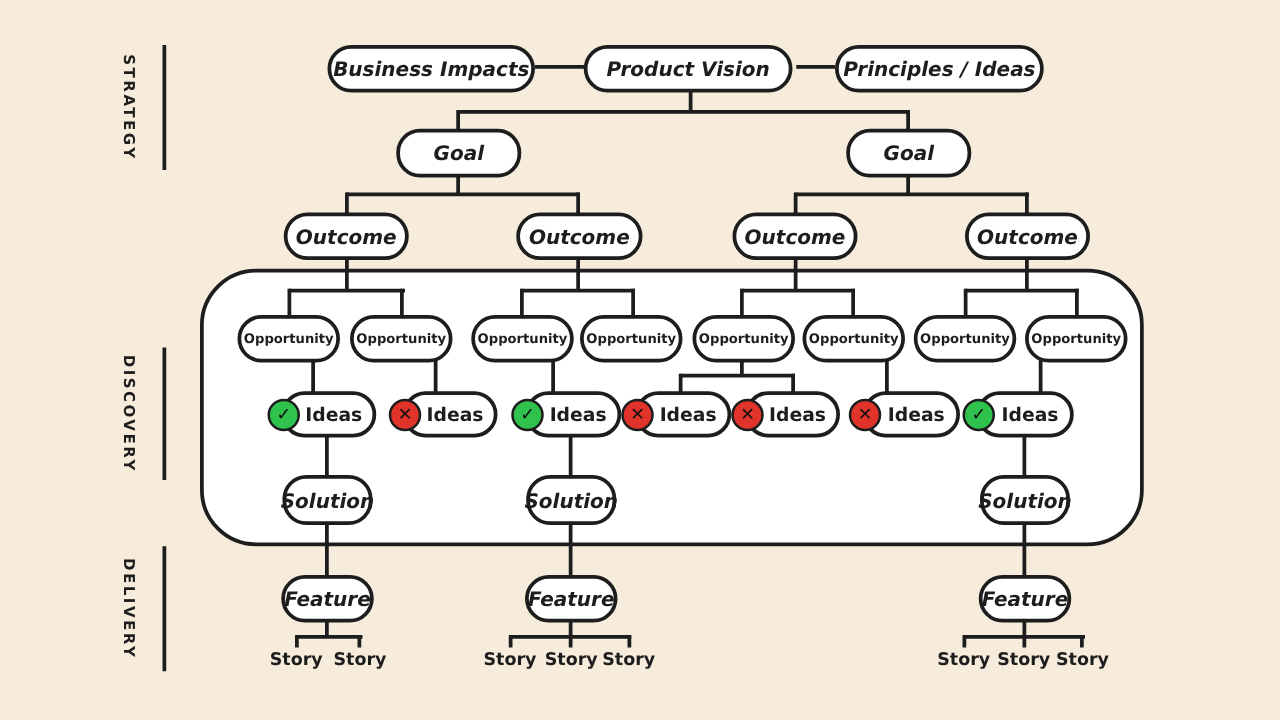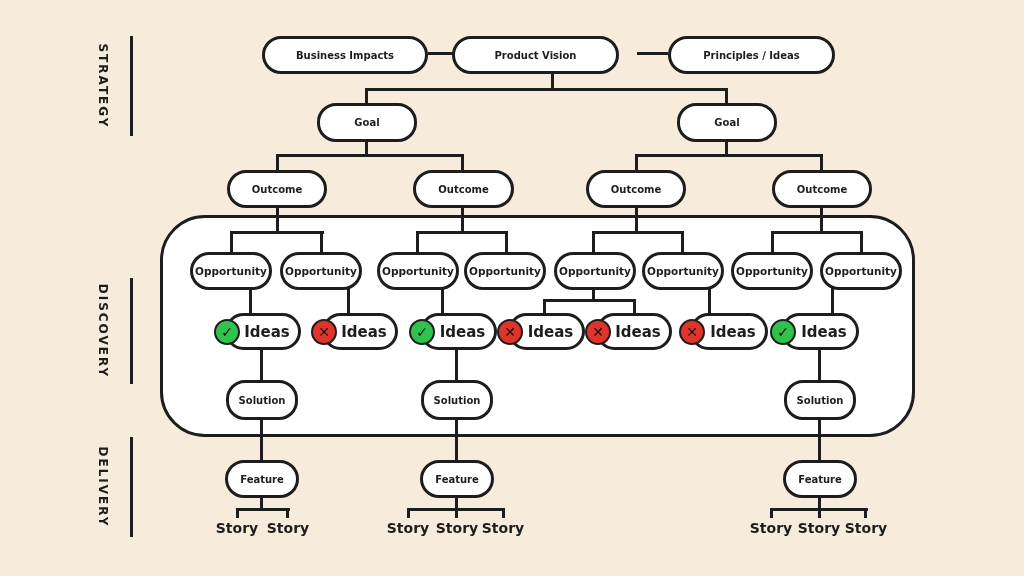--- a/index.html
+++ b/index.html
@@ -1,21 +1,21 @@
 <!DOCTYPE html>
 <html><head>
 <meta charset="utf-8">
 <style>
   html,body{margin:0;padding:0;}
   .canvas{position:relative;width:1024px;height:576px;background:#f7ecdc;overflow:hidden;
           font-family:"DejaVu Sans","Liberation Sans",sans-serif;color:#1d1d1d;}
   .box{position:absolute;background:#ffffff;border:3px solid #1d1d1d;border-radius:19px;
        display:flex;align-items:center;justify-content:center;font-weight:bold;
        box-sizing:border-box;text-align:center;}
-  .fs14{font-size:10px;} .fs11{font-size:10.5px;} .fs15{font-size:15px;}
+  .fs14{font-size:16px;font-style:italic;} .fs11{font-size:10.5px;} .fs15{font-size:15px;}
   .container-box{position:absolute;background:#ffffff;border:3px solid #1d1d1d;
        border-radius:45px;box-sizing:border-box;}
   .hline{position:absolute;height:3px;background:#1d1d1d;}
   .vline{position:absolute;width:3px;background:#1d1d1d;}
   .badge{position:absolute;left:-14px;top:50%;transform:translateY(-50%);
        width:26px;height:26px;border-radius:50%;border:2px solid #1d1d1d;
        display:flex;align-items:center;justify-content:center;
        font-size:14px;font-weight:bold;color:#101010;box-sizing:border-box;}
   .ideas-label{padding-left:8px;}
   .story{position:absolute;top:520px;transform:translateX(-50%);
@@ -97,21 +97,21 @@
 
   <div class="vline" style="left:130px;top:36px;height:100px;"></div>
   <div class="vline" style="left:130px;top:278px;height:106px;"></div>
   <div class="vline" style="left:130px;top:437px;height:100px;"></div>
 
   <div class="side-label" style="left:103px;top:86px;">STRATEGY</div>
   <div class="side-label" style="left:103px;top:331px;">DISCOVERY</div>
   <div class="side-label" style="left:103px;top:487px;">DELIVERY</div>
 
   <div class="box fs14" style="left:262px;top:36px;width:166px;height:38px;">Business Impacts</div>
-  <div class="box fs14" style="left:452px;top:36px;width:167px;height:38px;">Product Vision</div>
+  <div class="box fs14" style="left:467px;top:36px;width:167px;height:38px;">Product Vision</div>
   <div class="box fs14" style="left:668px;top:36px;width:167px;height:38px;">Principles / Ideas</div>
 
   <div class="box fs14" style="left:317px;top:103px;width:100px;height:39px;">Goal</div>
   <div class="box fs14" style="left:677px;top:103px;width:100px;height:39px;">Goal</div>
 
   <div class="box fs14" style="left:227px;top:170px;width:100px;height:38px;">Outcome</div>
   <div class="box fs14" style="left:413px;top:170px;width:101px;height:38px;">Outcome</div>
   <div class="box fs14" style="left:586px;top:170px;width:100px;height:38px;">Outcome</div>
   <div class="box fs14" style="left:772px;top:170px;width:100px;height:38px;">Outcome</div>
 

